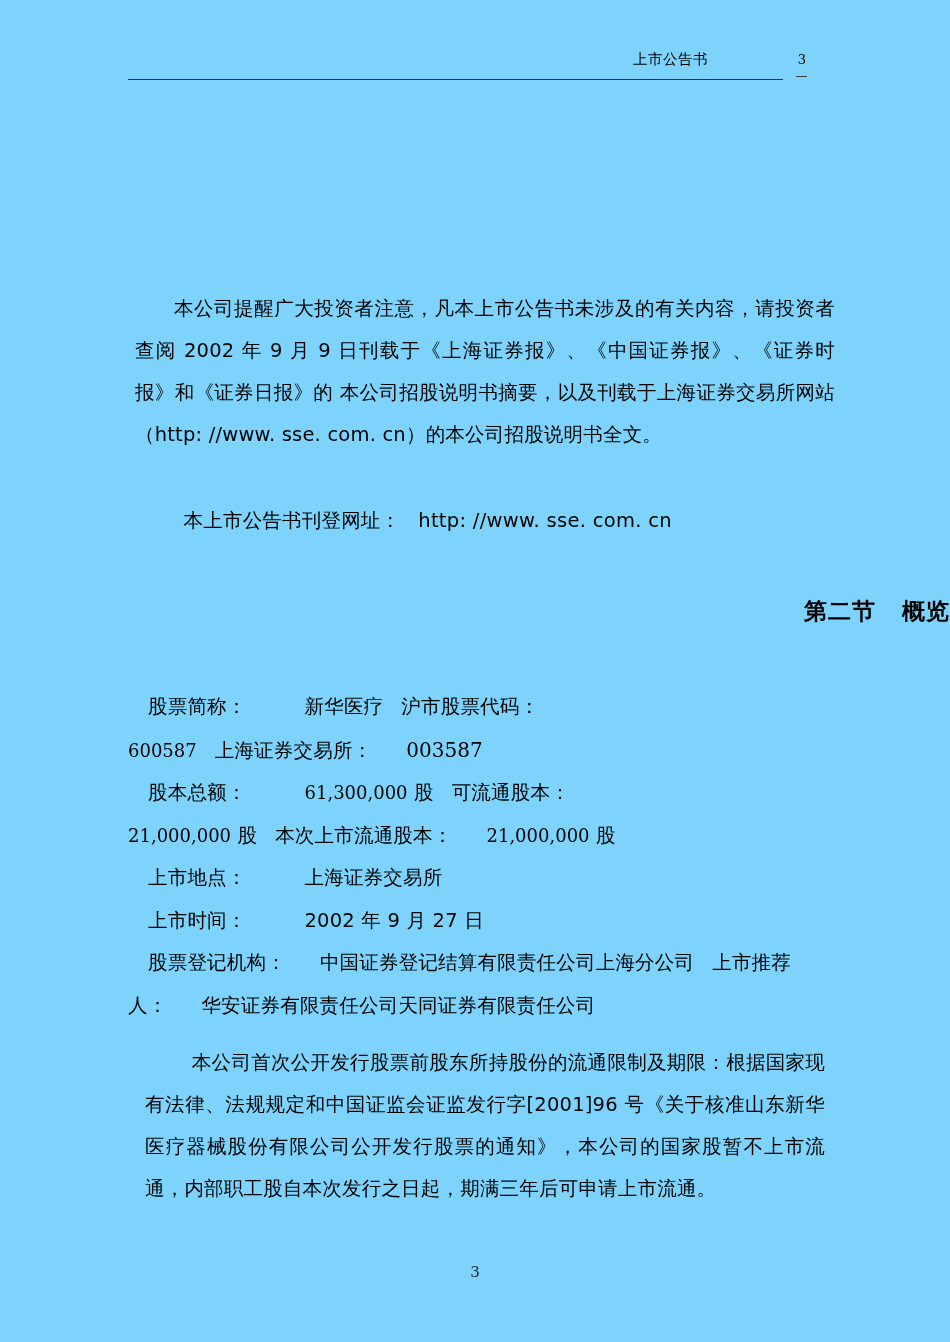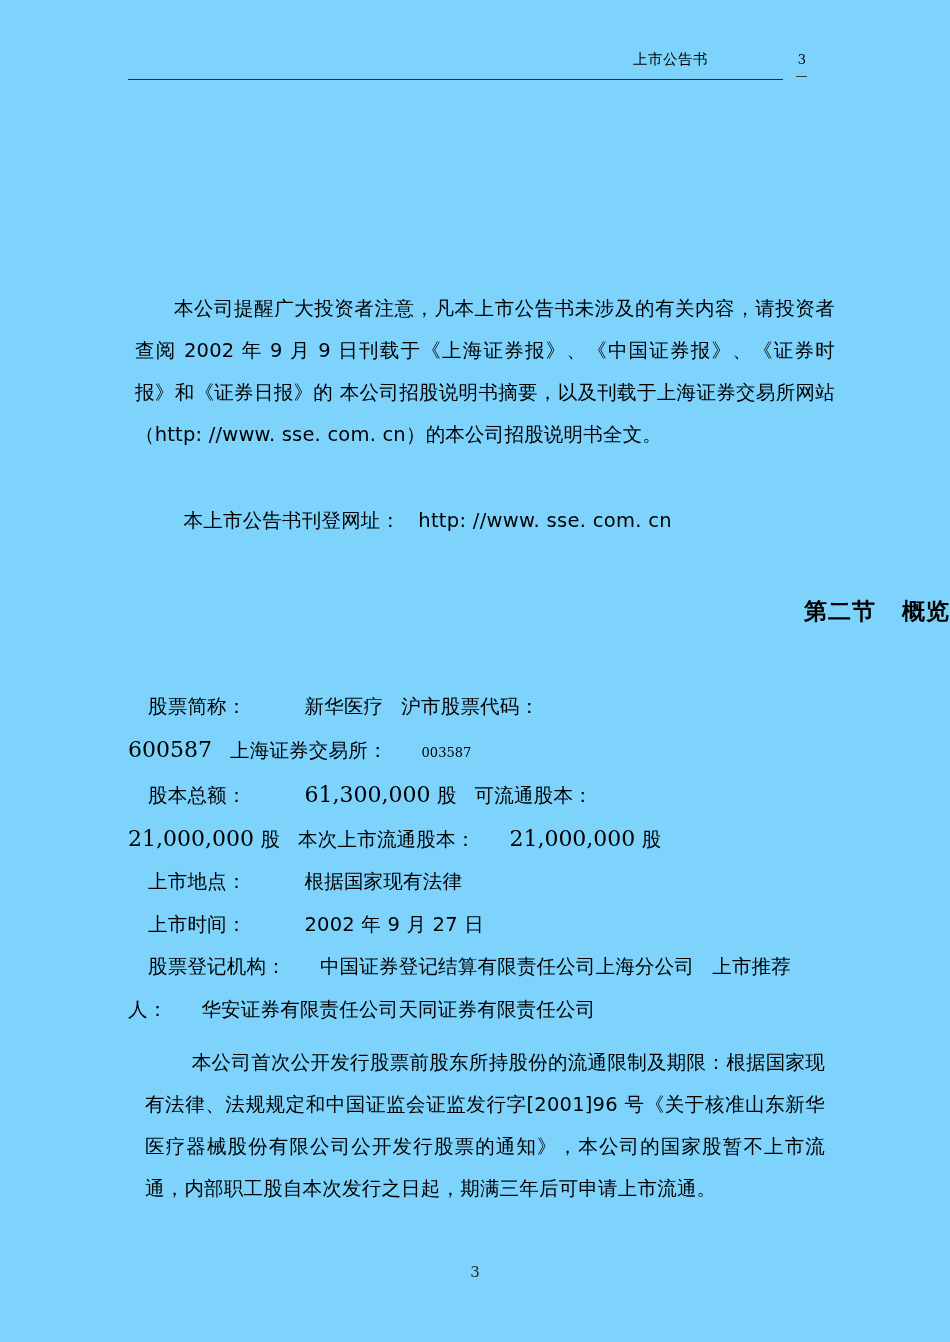--- a/index.html
+++ b/index.html
@@ -130,26 +130,26 @@
   .ov-label {
     display: inline-block;
     text-indent: 0;
     padding-left: 20px;
   }
   .ov-gap-lg { display: inline-block; width: 58px; }
   .ov-gap-md { display: inline-block; width: 34px; }
   .ov-gap-sm { display: inline-block; width: 18px; }
   .num {
     font-family: "DejaVu Serif", "Liberation Serif", serif;
-    font-size: 22px;
+    font-size: 18px;
     letter-spacing: 0;
   }
   .numsm {
     font-family: "DejaVu Serif", "Liberation Serif", serif;
-    font-size: 13px;
+    font-size: 20px;
     letter-spacing: 0;
   }
 
   
   .blk-restriction {
     position: absolute;
     left: 145px;
     top: 1042px;
     width: 680px;
     font-size: 19.5px;
@@ -201,21 +201,21 @@
     <p><span>本上市公告书刊登网址：</span><span class="ov-gap-sm"></span><span class="inline-ascii">http: //www. sse. com. cn</span></p>
   </div>
 
   <div class="section-heading"><span>第二节</span><span class="sec-gap"></span><span>概览</span></div>
 
   <div class="overview">
     <p class="ov-row"><span class="ov-label">股票简称：</span><span class="ov-gap-lg"></span><span>新华医疗</span><span class="ov-gap-sm"></span><span>沪市股票代码：</span><br><span class="num">600587</span><span class="ov-gap-sm"></span><span>上海证券交易所：</span><span class="ov-gap-md"></span><span class="numsm">003587</span></p>
 
     <p class="ov-row"><span class="ov-label">股本总额：</span><span class="ov-gap-lg"></span><span class="num">61,300,000</span> <span>股</span><span class="ov-gap-sm"></span><span>可流通股本：</span><br><span class="num">21,000,000</span> <span>股</span><span class="ov-gap-sm"></span><span>本次上市流通股本：</span><span class="ov-gap-md"></span><span class="num">21,000,000</span> <span>股</span></p>
 
-    <p class="ov-row"><span class="ov-label">上市地点：</span><span class="ov-gap-lg"></span><span>根据国家现有法律</span></p>
+    <p class="ov-row"><span class="ov-label">上市地点：</span><span class="ov-gap-lg"></span><span>上海证券交易所</span></p>
 
     <p class="ov-row"><span class="ov-label">上市时间：</span><span class="ov-gap-lg"></span><span>2002 年 9 月 27 日</span></p>
 
     <p class="ov-row"><span class="ov-label">股票登记机构：</span><span class="ov-gap-md"></span><span>中国证券登记结算有限责任公司上海分公司</span><span class="ov-gap-sm"></span><span>上市推荐人：</span><span class="ov-gap-md"></span><span>华安证券有限责任公司天同证券有限责任公司</span></p>
   </div>
 
   <div class="blk-restriction">
     <p>本公司首次公开发行股票前股东所持股份的流通限制及期限：根据国家现有法律、法规规定和中国证监会证监发行字[2001]96 号《关于核准山东新华医疗器械股份有限公司公开发行股票的通知》，本公司的国家股暂不上市流通，内部职工股自本次发行之日起，期满三年后可申请上市流通。</p>
   </div>
 

